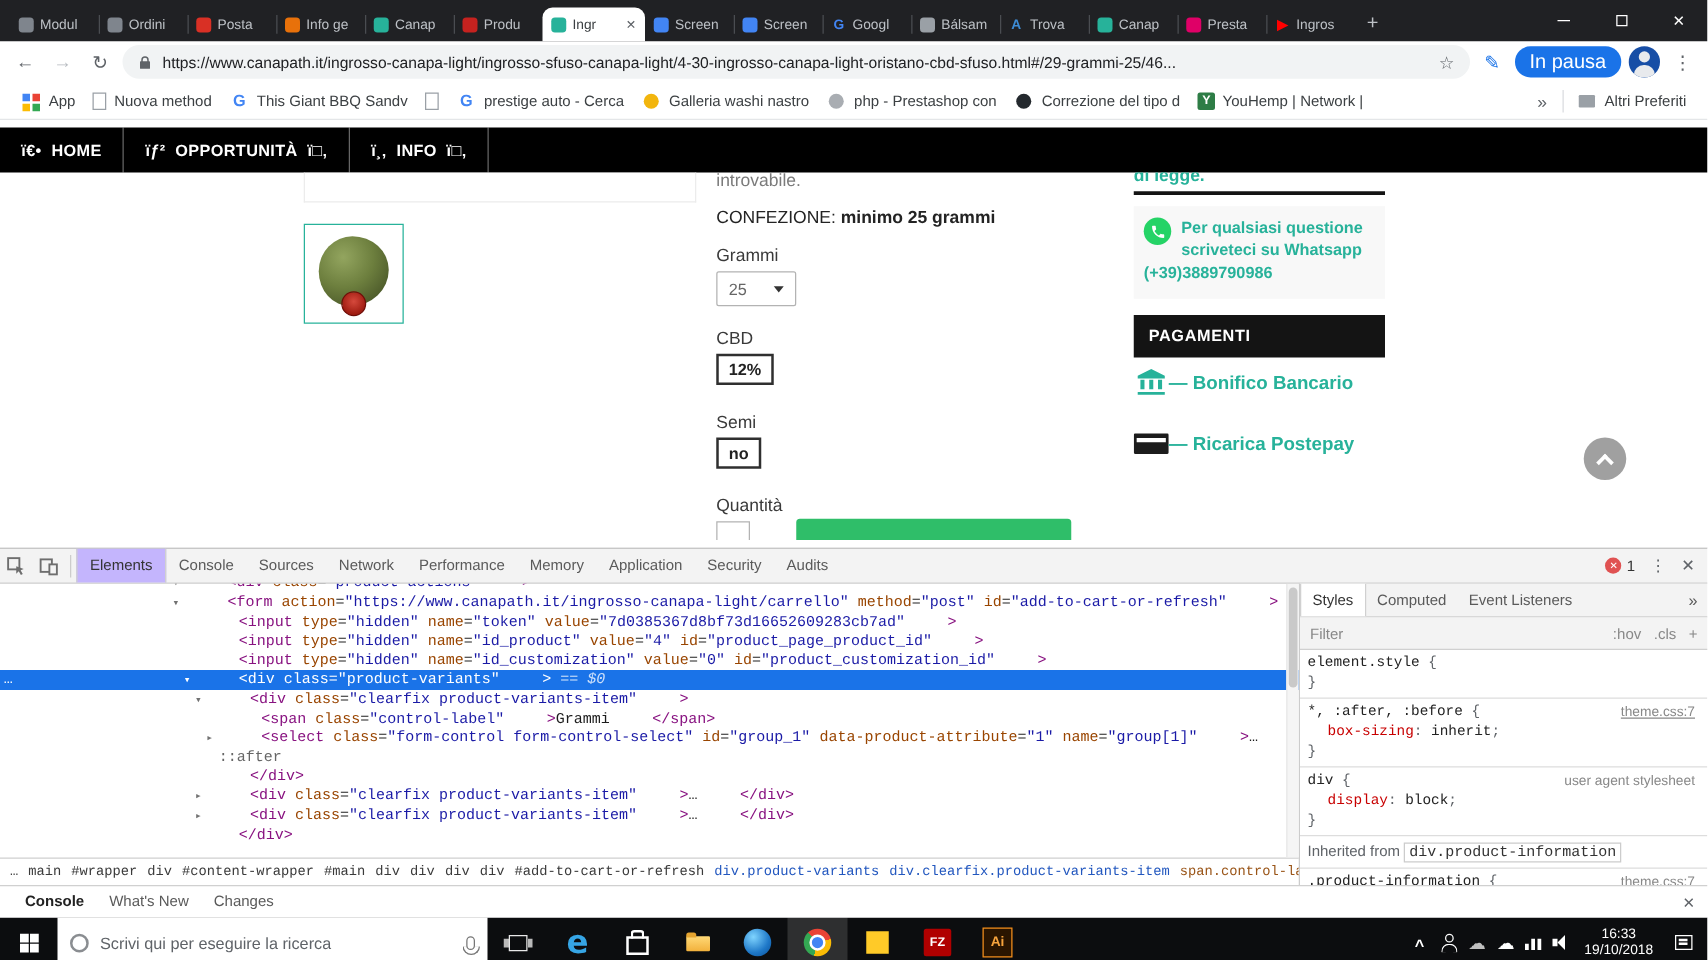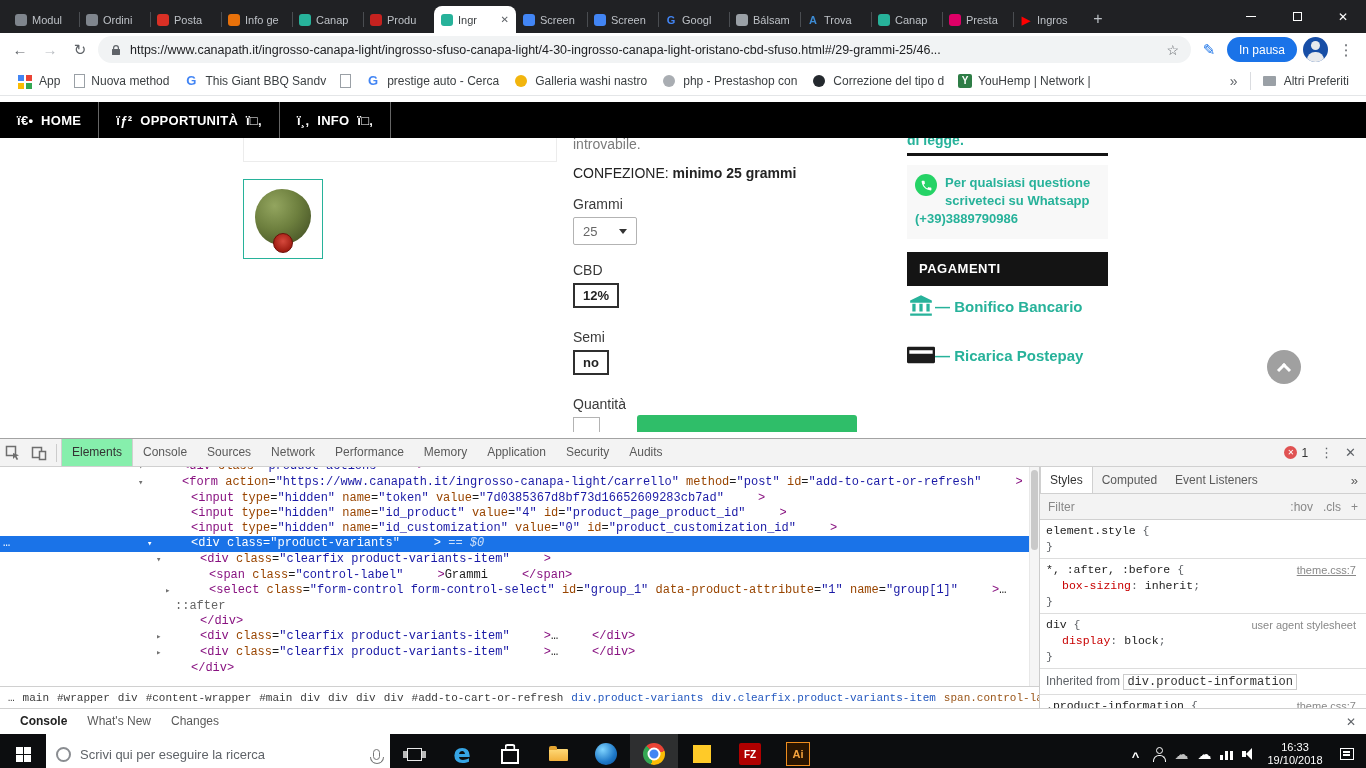--- a/index.html
+++ b/index.html
@@ -26,21 +26,21 @@
 
 
 .toolbar{height:33px;background:#fff;display:flex;align-items:center;padding:0 8px;gap:6px;}
 .navic{width:24px;text-align:center;font-size:15px;color:#5f6368;flex:none;}
 .navic.dis{color:#b8bcc1;}
 .omni{flex:1;height:27px;background:#f1f3f4;border-radius:14px;display:flex;align-items:center;padding:0 12px;gap:8px;color:#202124;font-size:12.5px;min-width:0;}
 .url{white-space:nowrap;overflow:hidden;flex:1;}
 .star{color:#5f6368;font-size:14px;flex:none;}
 .lock{display:flex;flex:none;}
 .pen{color:#1a73e8;font-size:15px;width:24px;text-align:center;flex:none;}
-.sync{height:25px;background:#1a73e8;border-radius:13px;color:#fff;font-size:12px;display:flex;align-items:center;padding:4px 12px;flex:none;}
+.sync{height:25px;background:#1a73e8;border-radius:13px;color:#fff;font-size:16px;display:flex;align-items:center;padding:4px 12px;flex:none;}
 .avatar{width:25px;height:25px;border-radius:50%;background:#174ea6;position:relative;overflow:hidden;flex:none;}
 .avatar::before{content:"";position:absolute;top:4px;left:8px;width:9px;height:9px;border-radius:50%;background:#e8eaed;}
 .avatar::after{content:"";position:absolute;top:15px;left:4px;width:17px;height:10px;border-radius:8px 8px 0 0;background:#e8eaed;}
 
 
 .bookmarks{height:30px;background:#fff;display:flex;align-items:center;padding:0 10px;font-size:12px;color:#3c4043;border-bottom:1px solid #e4e6e8;}
 .bmlist{display:flex;align-items:center;min-width:0;overflow:hidden;}
 .bm{display:flex;align-items:center;gap:6px;padding:2px 7px;white-space:nowrap;flex:none;}
 .bmi{width:16px;height:16px;display:inline-flex;align-items:center;justify-content:center;flex:none;}
 .bmi-apps{align-items:flex-start;}
@@ -90,21 +90,21 @@
 .scrolltop{position:absolute;left:1267px;top:212px;width:34px;height:34px;border-radius:50%;background:#a0a0a0;display:flex;align-items:center;justify-content:center;}
 .chev{width:10px;height:10px;border-top:3px solid #fff;border-right:3px solid #fff;transform:rotate(-45deg);margin-top:5px;}
 
 
 .devtools{height:296px;border-top:1px solid #a3a3a3;background:#fff;display:flex;flex-direction:column;}
 .dt-toolbar{height:28px;background:#f3f3f3;border-bottom:1px solid #d0d0d0;display:flex;align-items:center;font-size:12px;color:#5a5a5a;flex:none;}
 .dt-itool{width:26px;display:flex;align-items:center;justify-content:center;}
 .dt-vsep{width:1px;height:18px;background:#ccc;margin:0 4px;}
 .dt-tabs{display:flex;height:27px;}
 .dt-tab{padding:0 10px;line-height:27px;}
-.dt-tab.active{background:#86efac;color:#333;border-left:1px solid #d0d0d0;border-right:1px solid #d0d0d0;}
+.dt-tab.active{background:#c4b5fd;color:#333;border-left:1px solid #d0d0d0;border-right:1px solid #d0d0d0;}
 .dt-right{margin-left:auto;display:flex;align-items:center;gap:12px;padding-right:10px;}
 .errb{display:flex;align-items:center;gap:4px;color:#333;}
 .err-ic{width:13px;height:13px;border-radius:50%;background:#e05252;color:#fff;font-size:8px;line-height:13px;text-align:center;}
 .dtmenu,.dtclose{color:#5f6368;font-size:13px;}
 .dt-body{flex:1;display:flex;min-height:0;}
 .dt-left{width:1040px;display:flex;flex-direction:column;border-right:1px solid #ccc;flex:none;}
 .dt-elements{flex:1;position:relative;overflow:hidden;font-family:"Liberation Mono",monospace;font-size:12px;line-height:15px;}
 .cl{white-space:nowrap;position:relative;}
 .cl.clip{margin-top:-8px;}
 .arr{display:inline-block;width:10px;margin-left:-10px;color:#727272;font-size:9px;}

